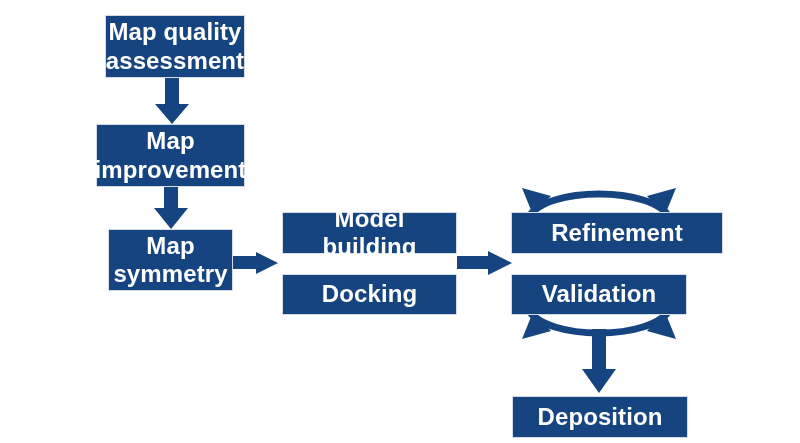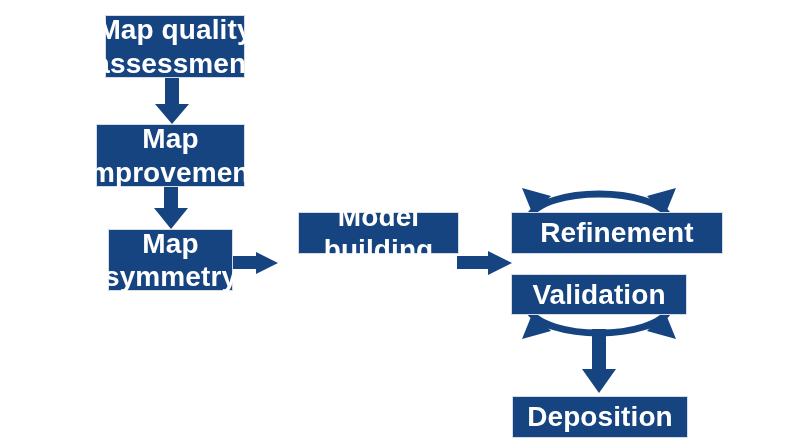--- a/index.html
+++ b/index.html
@@ -20,21 +20,21 @@
   }
   .node {
     position: absolute;
     background: #154480;
     color: #ffffff;
     display: flex;
     align-items: center;
     justify-content: center;
     text-align: center;
     line-height: 1.18;
-    font-size: 28px;
+    font-size: 24px;
     font-weight: 600;
     letter-spacing: 0.1px;
     box-sizing: border-box;
     padding: 2px 6px;
     white-space: pre-line;
   }
   .node-border {
     border: 1px solid #d5dce6;
   }
   svg.arrows {
@@ -102,22 +102,23 @@
 
   <div class="node node-border" style="left:105px; top:15px; width:140px; height:63px;">Map quality
 assessment</div>
 
   <div class="node node-border" style="left:96px; top:124px; width:149px; height:63px;">Map
 improvement</div>
 
   <div class="node node-border" style="left:108px; top:229px; width:125px; height:62px;">Map
 symmetry</div>
 
-  <div class="node node-border" style="left:298px; top:212px; width:161px; height:42px;">Model building</div>
+  <div class="node node-border" style="left:282px; top:212px; width:175px; height:42px;">Model building</div>
 
+  <div class="node node-border" style="left:282px; top:274px; width:175px; height:41px;">Docking</div>
 
   <div class="node node-border" style="left:511px; top:212px; width:212px; height:42px;">Refinement</div>
 
   <div class="node node-border" style="left:512px; top:396px; width:176px; height:42px;">Deposition</div>
 
   <div class="node node-border" style="left:511px; top:274px; width:176px; height:41px;">Validation</div>
 
 </div>
 
 </body></html>

